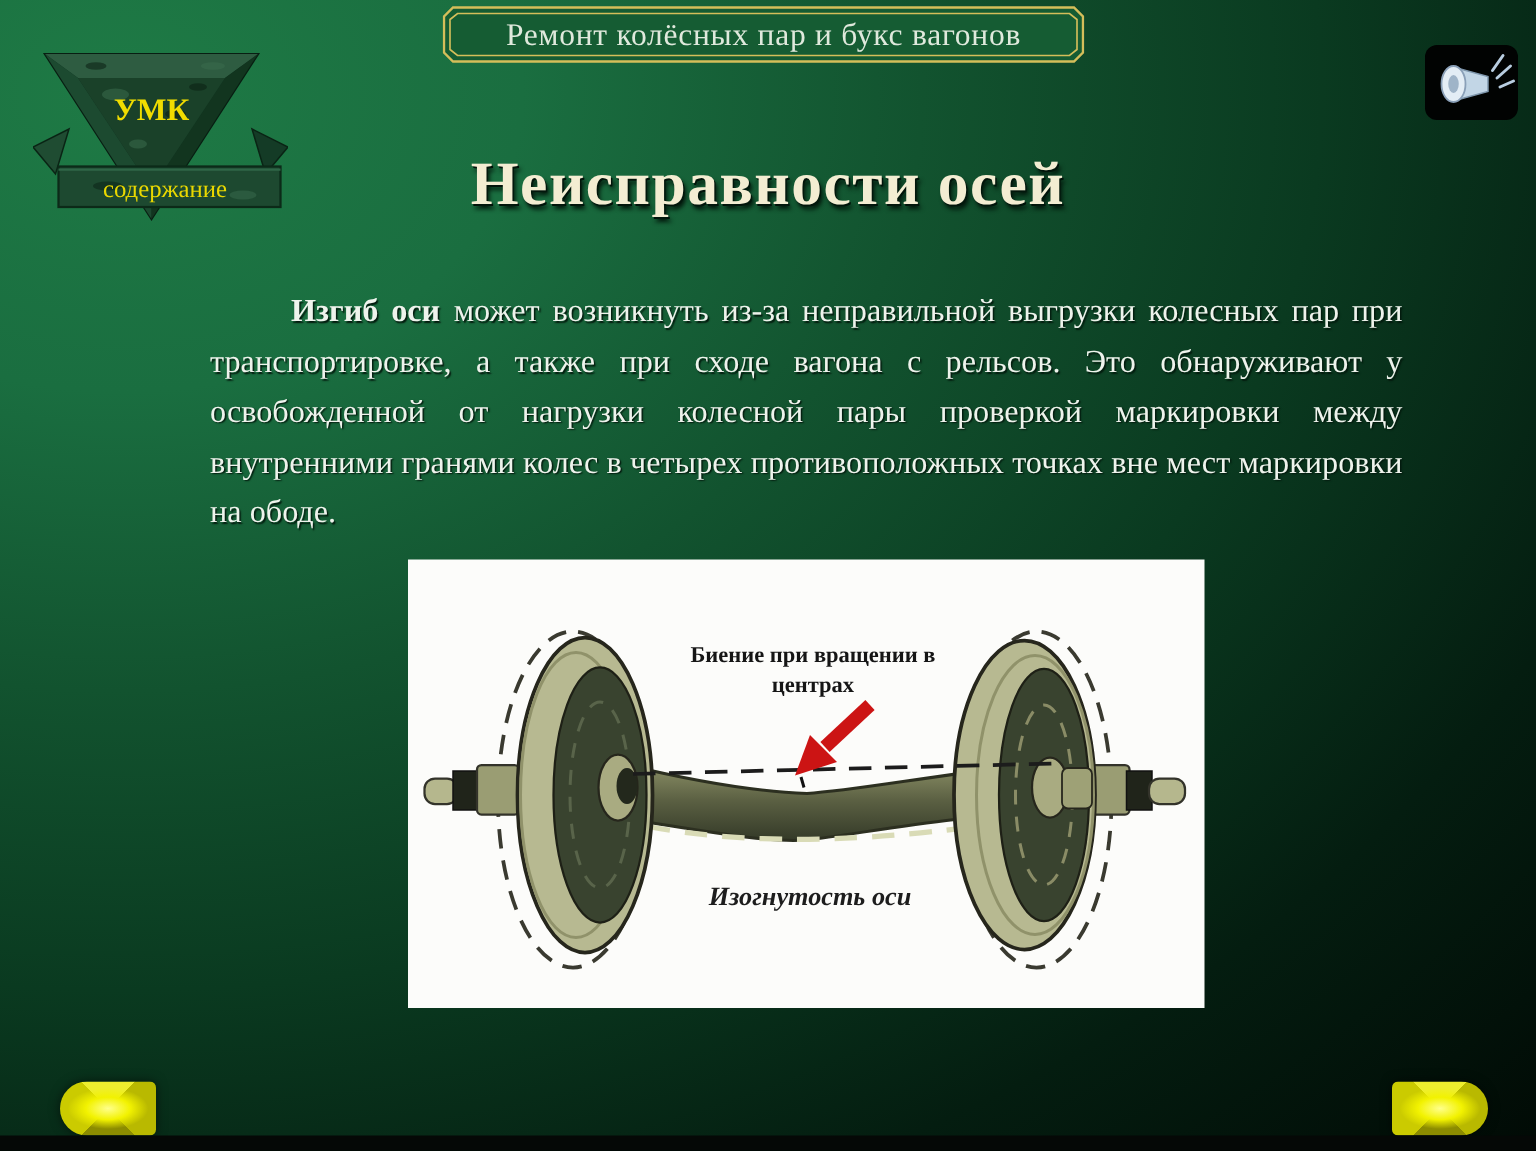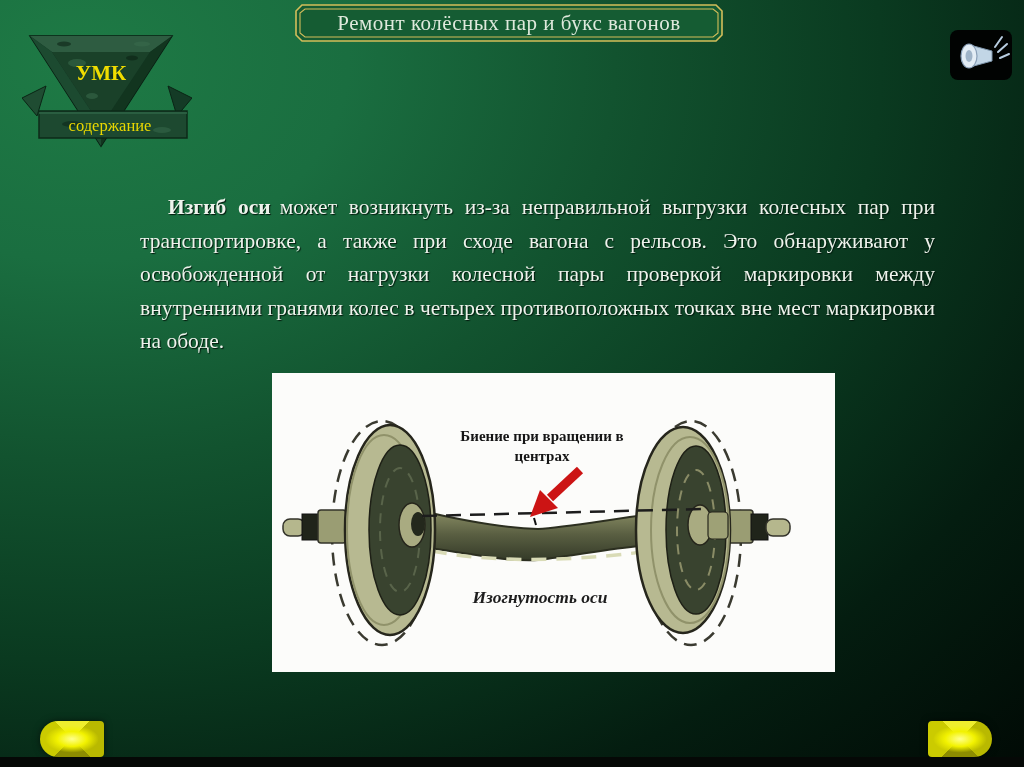--- a/index.html
+++ b/index.html
@@ -28,23 +28,23 @@
     font-size:41px;font-weight:bold;color:#f3edd2;
     text-shadow:2px 3px 3px #03190d, 1px 1px 0 #02130a;
     letter-spacing:1px;
   }
   
   .body-text{
     position:absolute;left:140px;top:191px;width:795px;
     color:#eef3ec;font-size:21.5px;line-height:1.56;text-align:justify;
     text-indent:28px;text-shadow:1px 1px 1px #03190d;
   }
-  .body-text .lead{font-weight:bold;margin-right:9px;}
+  .body-text .lead{font-weight:bold;margin-right:9px;margin-left:26px;}
   
-  .figure{position:absolute;left:272px;top:373px;width:531px;height:299px;background:#fcfcfa;padding-left:32px;}
+  .figure{position:absolute;left:272px;top:373px;width:531px;height:299px;background:#fcfcfa;}
   .figure svg{position:absolute;left:0;top:0;}
   .fig-label{font-weight:bold;fill:#151515;font-size:15px;}
   .fig-label2{font-weight:bold;font-style:italic;fill:#1d1d1d;font-size:17.5px;}
   
   .nav-btn{
     position:absolute;bottom:10px;width:64px;height:36px;border:none;cursor:pointer;
     background:
       radial-gradient(ellipse 42% 38% at 50% 50%, #ffff8c 0%, #f2f200 55%, rgba(240,240,0,0) 100%),
       conic-gradient(from 45deg, #b9b900 0deg 90deg, #8c8c00 90deg 180deg, #cbcb00 180deg 270deg, #eeee2e 270deg 360deg);
     box-shadow:0 0 7px rgba(0,0,0,.55);
@@ -101,20 +101,21 @@
     <polygon points="20,15 42,21 42,31 20,37" fill="#c2d6e6" stroke="#7e96ac" stroke-width="1"></polygon>
     <ellipse cx="19" cy="26" rx="8" ry="12" fill="#e3edf5" stroke="#8aa0b8" stroke-width="1.2"></ellipse>
     <ellipse cx="19" cy="26" rx="3.5" ry="6" fill="#9fb4c8"></ellipse>
     <g stroke="#b8cde0" stroke-width="2" stroke-linecap="round">
       <line x1="45" y1="17" x2="52" y2="7"></line>
       <line x1="48" y1="22" x2="57" y2="14"></line>
       <line x1="50" y1="28" x2="59" y2="24"></line>
     </g>
   </svg>
 
+  <div class="title">Неисправности осей</div>
 
   <div class="body-text">
     <span class="lead">Изгиб оси</span><span>может возникнуть из-за неправильной выгрузки колесных пар при транспортировке, а также при сходе вагона с рельсов. Это обнаруживают у освобожденной от нагрузки колесной пары проверкой маркировки между внутренними гранями колес в четырех противоположных точках вне мест маркировки на ободе.</span>
   </div>
 
   <div class="figure">
     <svg width="531" height="299" viewBox="0 0 531 299">
       <defs>
         <linearGradient id="axleGrad" x1="0" y1="0" x2="0" y2="1">
           <stop offset="0" stop-color="#8e9268"></stop>

